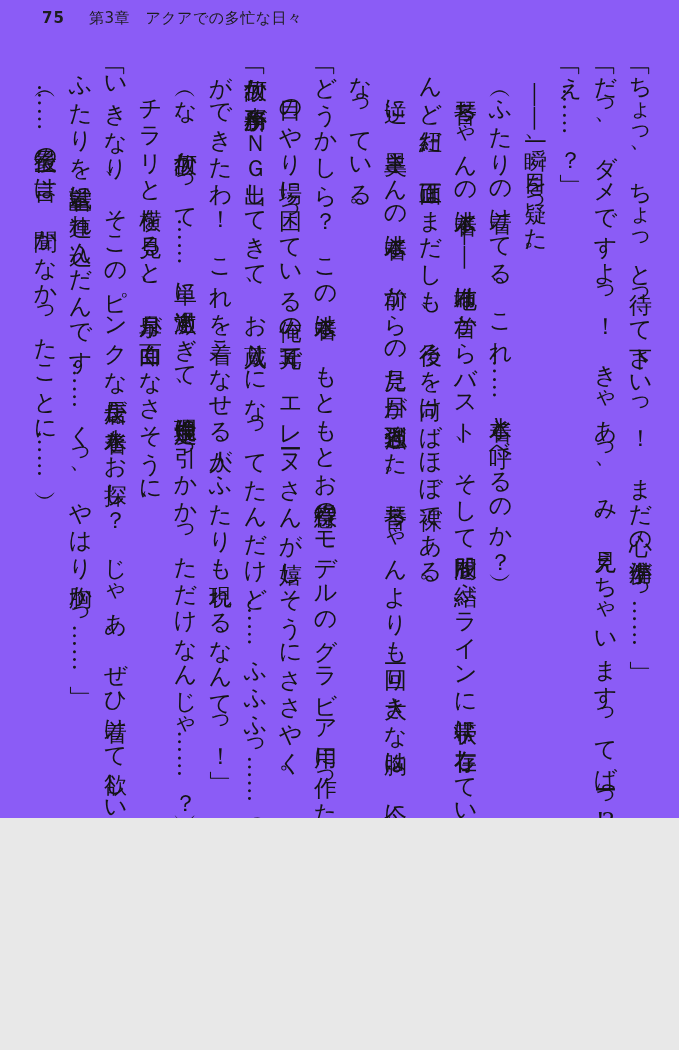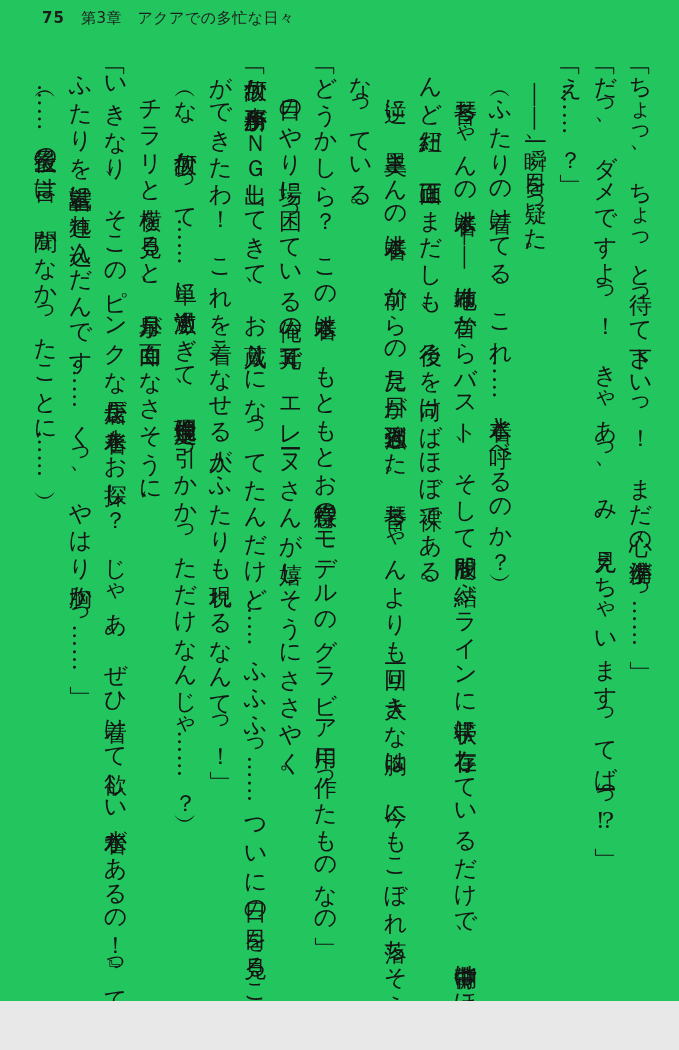--- a/index.html
+++ b/index.html
@@ -3,22 +3,22 @@
 <meta charset="utf-8">
 <style>
   html, body {
     margin: 0;
     padding: 0;
     background: #e8e8e8;
   }
   .page {
     position: relative;
     width: 679px;
-    height: 1001px;
-    background: #22c55e;
+    height: 818px;
+    background: #8b5cf6;
     overflow: hidden;
     font-family: "DejaVu Serif", "Liberation Serif", serif;
   }
   .page-header {
     position: absolute;
     top: 9px;
     left: 42px;
     display: flex;
     align-items: baseline;
     gap: 16px;
@@ -26,20 +26,21 @@
     font-size: 15px;
     color: #1d1d1d;
     white-space: nowrap;
   }
   .page-number {
     font-weight: bold;
     letter-spacing: 1px;
   }
   .chapter-title {
     letter-spacing: 0.5px;
+    margin-left: 8px;
   }
   .body-text {
     position: absolute;
     top: 60px;
     right: 21px;
     height: 980px;
     writing-mode: vertical-rl;
     text-orientation: mixed;
     font-size: 23px;
     line-height: 35px;

